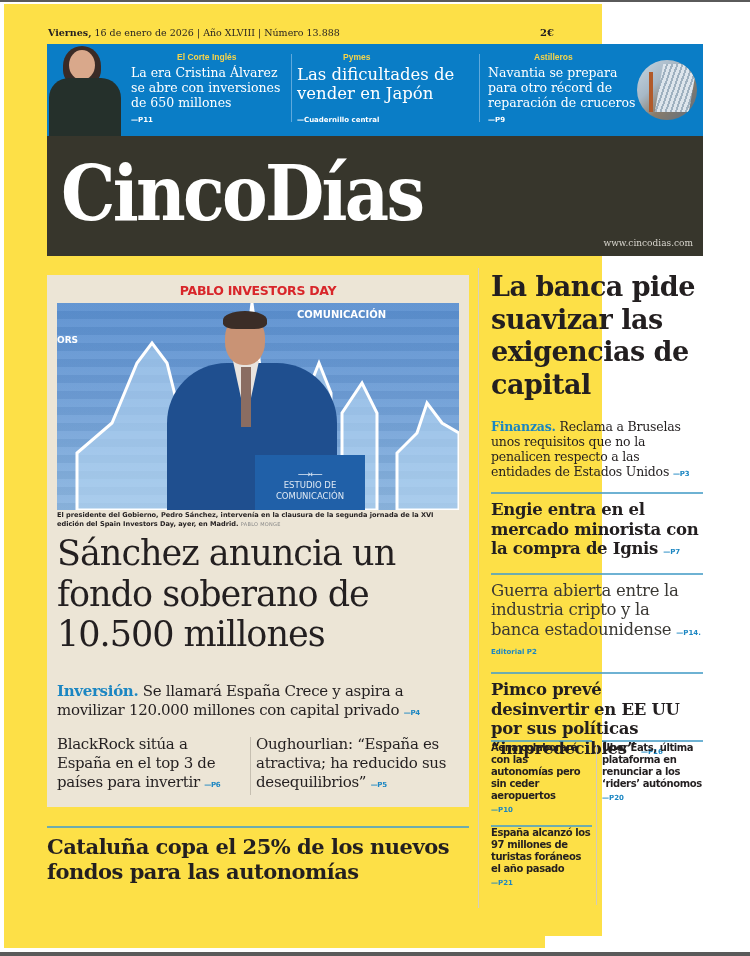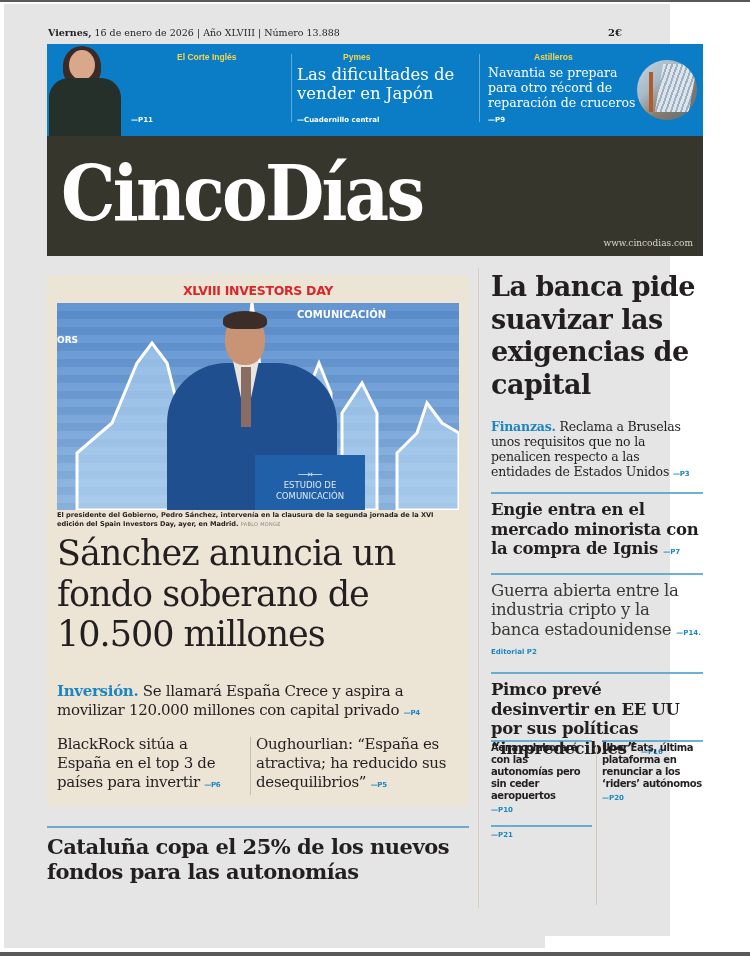--- a/index.html
+++ b/index.html
@@ -1,17 +1,17 @@
 <!DOCTYPE html>
 <html><head>
 <meta charset="utf-8">
 <style>
   html,body{margin:0;padding:0;}
   body{width:750px;height:956px;background:#ffffff;position:relative;overflow:hidden;font-family:"DejaVu Serif",serif;color:#231f20;}
-  .page{position:absolute;left:4px;top:4px;width:666px;height:944px;background:#e5e5e5;}
+  .page{position:absolute;left:4px;top:4px;width:598px;height:944px;background:#fde047;}
   .page-notch{position:absolute;left:545px;top:936px;width:205px;height:20px;background:#ffffff;}
   .bottom-frame{position:absolute;left:0;top:952px;width:750px;height:4px;background:#5a5a5a;}
   .top-frame{position:absolute;left:0;top:0;width:750px;height:2px;background:#5a5a5a;}
 
   .dateline{position:absolute;left:48px;top:27px;width:650px;font-size:9.5px;color:#231f20;}
   .dateline b{font-weight:bold;}
   .price{position:absolute;right:52px;top:27px;font-size:10px;font-weight:bold;}
 
   .teaser-bar{position:absolute;left:47px;top:44px;width:656px;height:92px;background:#0a7dc6;}
   .teaser{position:absolute;top:0;height:92px;color:#fff;}
@@ -92,20 +92,21 @@
 
   <div class="teaser-bar" style="left:43px;top:40px;">
     <div class="portrait">
       <div class="hair"></div>
       <div class="head"></div>
       <div class="body"></div>
     </div>
 
     <div class="teaser" style="left:84px;width:160px;">
       <div class="kicker">El Corte Inglés</div>
+      <div class="headline">La era Cristina Álvarez se abre con inversiones de 650 millones</div>
       <div class="ref">—P11</div>
     </div>
     <div class="teaser-sep" style="left:244px;"></div>
 
     <div class="teaser" style="left:250px;width:180px;">
       <div class="kicker">Pymes</div>
       <div class="headline big">Las dificultades de vender en Japón</div>
       <div class="ref">—Cuadernillo central</div>
     </div>
     <div class="teaser-sep" style="left:432px;"></div>
@@ -120,21 +121,21 @@
       <div class="crane"></div>
     </div>
   </div>
 
   <div class="masthead" style="left:43px;top:132px;">
     <div class="logo">CincoDías</div>
     <div class="site-url">www.cincodias.com</div>
   </div>
 
   <div class="lead-box" style="left:43px;top:271px;">
-    <div class="section-label">XLVIII INVESTORS DAY</div>
+    <div class="section-label">PABLO INVESTORS DAY</div>
 
     <div class="lead-photo">
       <div class="stripes"></div>
       <svg class="skyline" width="402" height="207" viewBox="0 0 402 207">
         <g fill="rgba(190,220,245,0.55)" stroke="#ffffff" stroke-width="3">
           <path d="M20 207 L20 150 L55 120 L80 60 L95 40 L110 60 L125 120 L140 150 L140 207 Z"></path>
           <path d="M185 207 L185 80 L195 0 L205 80 L215 207 Z"></path>
           <path d="M250 207 L250 90 L262 60 L274 90 L274 207 Z"></path>
           <path d="M285 207 L285 110 L305 80 L320 110 L320 207 Z"></path>
           <path d="M340 207 L340 150 L360 130 L370 100 L385 120 L402 130 L402 207 Z"></path>
@@ -218,17 +219,18 @@
     <div class="bt">Aena colaborará con las autonomías pero sin ceder aeropuertos</div>
     <span class="pref">—P10</span>
   </div>
   <div class="brief" style="left:598px;top:736px;">
     <div class="rule"></div>
     <div class="bt">Uber Eats, última plataforma en renunciar a los ‘riders’ autónomos</div>
     <span class="pref">—P20</span>
   </div>
   <div class="brief" style="left:487px;top:821px;">
     <div class="rule"></div>
+    <div class="bt">España alcanzó los 97 millones de turistas foráneos el año pasado</div>
     <span class="pref">—P21</span>
   </div>
 </div>
 <div class="page-notch"></div>
 <div class="bottom-frame"></div>
 
 </body></html>

